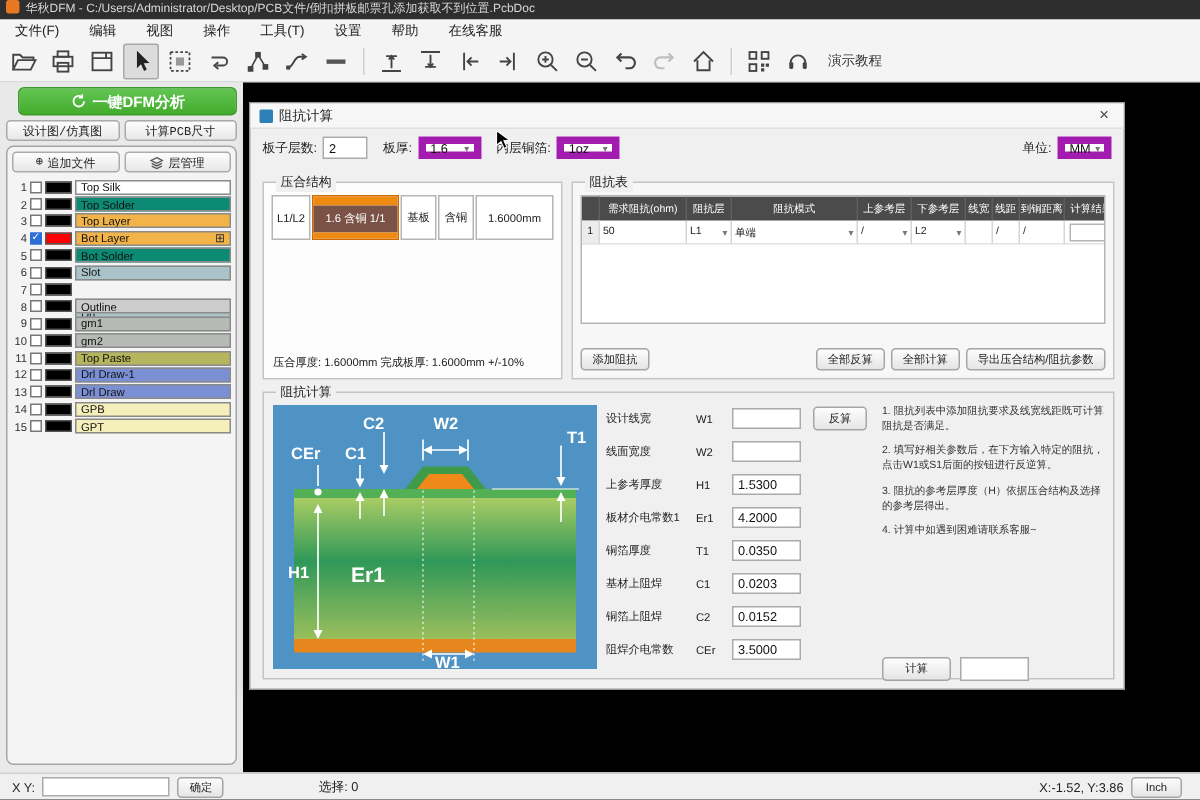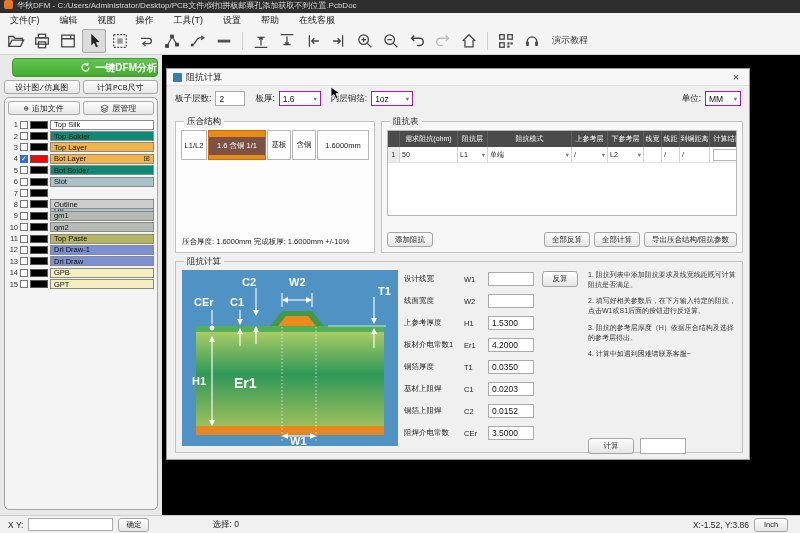--- a/index.html
+++ b/index.html
@@ -24,21 +24,21 @@
   .ti { width:24px; height:24px; display:flex; align-items:center; justify-content:center; border:1px solid transparent; border-radius:2px; }
   .ti.active { background:#dcdcdc; border-color:#a8a8a8; }
   .ti svg { display:block; }
   .tsep { width:1px; height:18px; background:#cfcfcf; margin:0 4px; }
   .tutorial { font-size:9px; color:#333; margin-left:6px; }
 
   
   .leftpanel { position:absolute; left:0; top:55px; width:162px; height:460px; background:#e9e9e9; }
   .dfmbtn { position:absolute; left:12px; top:3px; width:146px; height:19px;
     background:linear-gradient(#63c654,#43ab2c); border:1px solid #3d9b28; border-radius:4px;
-    color:#fff; font-size:10px; font-weight:bold; display:flex; align-items:center; justify-content:flex-end; gap:4px; }
+    color:#fff; font-size:10px; font-weight:bold; display:flex; align-items:center; justify-content:center; gap:4px; }
   .smallbtnrow { position:absolute; left:4px; top:25px; width:154px; display:flex; gap:3px; }
   .sbtn { flex:1; height:14px; font-size:8px; color:#222; background:linear-gradient(#fdfdfd,#e7e7e7);
     border:1px solid #ababab; border-radius:3px; display:flex; align-items:center; justify-content:center; gap:3px;font-family:Liberation Mono, monospace; }
   .listbox { position:absolute; left:4px; top:42px; width:154px; height:413px; background:#f4f4f4;
     border:1px solid #a5a5a5; border-radius:5px; padding:3px; }
   .listbtns { display:flex; gap:3px; margin-bottom:4px; }
   .lrow { display:flex; align-items:center; gap:2px; height:11.4px; }
   .lnum { width:10px; font-size:7.5px; color:#333; text-align:right; flex:0 0 auto; }
   .lchk { width:8px; height:8px; border:1px solid #777; background:#fff; flex:0 0 auto; font-size:7px; line-height:6px; color:#fff; text-align:center; }
   .lchk.checked { background:#2d6fd4; border-color:#2d6fd4; }
@@ -54,21 +54,21 @@
   
   .dialog { position:absolute; left:166px; top:68px; width:584px; height:392px; background:#f0f0f0;
     border:1px solid #9a9a9a; box-shadow:2px 3px 8px rgba(0,0,0,.5); }
   .dtitle { height:17px; background:#f7f7f7; border-bottom:1px solid #e0e0e0; display:flex; align-items:center; padding:0 6px; gap:4px; }
   .dicon { width:9px; height:9px; background:#2f7fb8; border-radius:1px; }
   .dtext { font-size:9px; color:#222; flex:1; }
   .dclose { font-size:11px; color:#444; width:14px; text-align:center; }
   .dheader { height:25px; display:flex; align-items:center; padding:0 8px; gap:4px; font-size:8.5px; color:#222; position:relative; }
   .tinput { height:15px; background:#fff; border:1px solid #aaa; font-size:8.5px; padding:0 3px;
     font-family:inherit; color:#111; }
-  .selbox { height:15px; background:#fff; border:1px solid #a21caf; font-size:8.5px; padding:0 3px;
+  .selbox { height:15px; background:#fff; border:5px solid #a21caf; font-size:8.5px; padding:0 3px;
     display:flex; align-items:center; gap:3px; color:#111; }
   .caret { font-size:6.5px; color:#777; }
   .spacer { flex:1; }
 
   .grp { position:absolute; border:1px solid #c3c3c3; }
   .gtitle { position:absolute; top:-6px; left:8px; background:#f0f0f0; padding:0 3px; font-size:8.5px; color:#222; }
 
   .grp-lam { left:8px; top:52px; width:200px; height:132px; background:#fdfdfd; }
   .lamrow { position:absolute; left:5px; top:8px; right:5px; height:30px; display:flex; gap:1px; }
   .lamcell { background:#fff; border:1px solid #b5b5b5; font-size:7.5px; color:#222;

